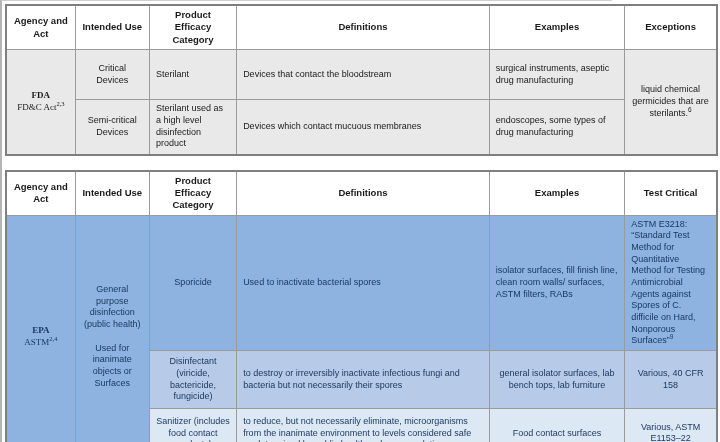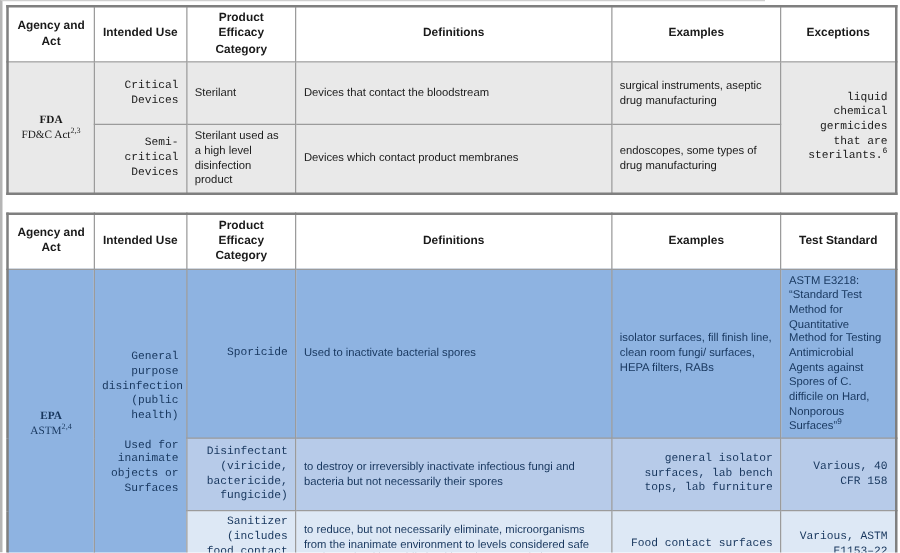--- a/index.html
+++ b/index.html
@@ -36,21 +36,21 @@
   
   #table2 { margin-top: 14px; }
   #table2 td { color: #17365d; }
   #table2 .blue-dark  { background: #8eb3e1; }
   #table2 .blue-mid   { background: #b7cbe9; }
   #table2 .blue-light { background: #dde8f5; }
   #table2 .r1 td { height: 80px; }
   #table2 .r2 td { height: 58px; margin-left: 48px; }
   #table2 .r3 td { height: 50px; }
 
-  .cell-center { text-align: right; font-family: Liberation Mono, monospace; }
+  .cell-center { text-align: center; }
   .cell-left   { text-align: left; }
   td.agency-cell { text-align: center; color: inherit; font-family: Liberation Serif, serif; }
   .agency-name { font-weight: bold; }
   sup { font-size: 6.5px; vertical-align: super; line-height: 0; }
   .small-text { font-size: 7.2px; line-height: 1.25; }
   .iu-gap { margin-top: 12px; }
 </style>
 </head>
 <body>
 
@@ -85,21 +85,21 @@
         <td class="cell-left">Sterilant</td>
         <td class="cell-left">Devices that contact the bloodstream</td>
         <td class="cell-left">surgical instruments, aseptic drug manufacturing</td>
         <td class="cell-center" rowspan="2">
           <span>liquid chemical germicides that are sterilants.</span><sup>6</sup>
         </td>
       </tr>
       <tr class="r2">
         <td class="cell-center">Semi-critical Devices</td>
         <td class="cell-left">Sterilant used as a high level disinfection product</td>
-        <td class="cell-left">Devices which contact product membranes</td>
+        <td class="cell-left">Devices which contact mucuous membranes</td>
         <td class="cell-left">endoscopes, some types of drug manufacturing</td>
       </tr>
     </tbody>
   </table>
 
   <table class="agency-table" id="table2">
     <colgroup>
       <col style="width:69px">
         <col style="width:74px">
         <col style="width:87px">
@@ -107,36 +107,36 @@
         <col style="width:135px">
         <col style="width:92px">
     </colgroup>
     <thead>
       <tr>
         <th>Agency and Act</th>
         <th>Intended Use</th>
         <th>Product Efficacy Category</th>
         <th>Definitions</th>
         <th>Examples</th>
-        <th>Test Standard</th>
+        <th>Test Critical</th>
       </tr>
     </thead>
     <tbody>
       <tr class="r1">
         <td class="agency-cell blue-dark" rowspan="3">
           <div class="agency-name">EPA</div>
           <div><span>ASTM</span><sup>2,4</sup></div>
         </td>
         <td class="cell-center blue-dark" rowspan="3">
           <div>General purpose disinfection (public health)</div>
           <div class="iu-gap">Used for inanimate objects or Surfaces</div>
         </td>
         <td class="cell-center blue-dark">Sporicide</td>
         <td class="cell-left blue-dark">Used to inactivate bacterial spores</td>
-        <td class="cell-left blue-dark">isolator surfaces, fill finish line, clean room fungi/ surfaces, HEPA filters, RABs</td>
+        <td class="cell-left blue-dark">isolator surfaces, fill finish line, clean room walls/ surfaces, ASTM filters, RABs</td>
         <td class="cell-left blue-dark small-text">
           <span>ASTM E3218: “Standard Test Method for Quantitative Method for Testing Antimicrobial Agents against Spores of C. difficile on Hard, Nonporous Surfaces”</span><sup>9</sup>
         </td>
       </tr>
       <tr class="r2">
         <td class="cell-center blue-mid">Disinfectant (viricide, bactericide, fungicide)</td>
         <td class="cell-left blue-mid">to destroy or irreversibly inactivate infectious fungi and bacteria but not necessarily their spores</td>
         <td class="cell-center blue-mid">general isolator surfaces, lab bench tops, lab furniture</td>
         <td class="cell-center blue-mid">Various, 40 CFR 158</td>
       </tr>

